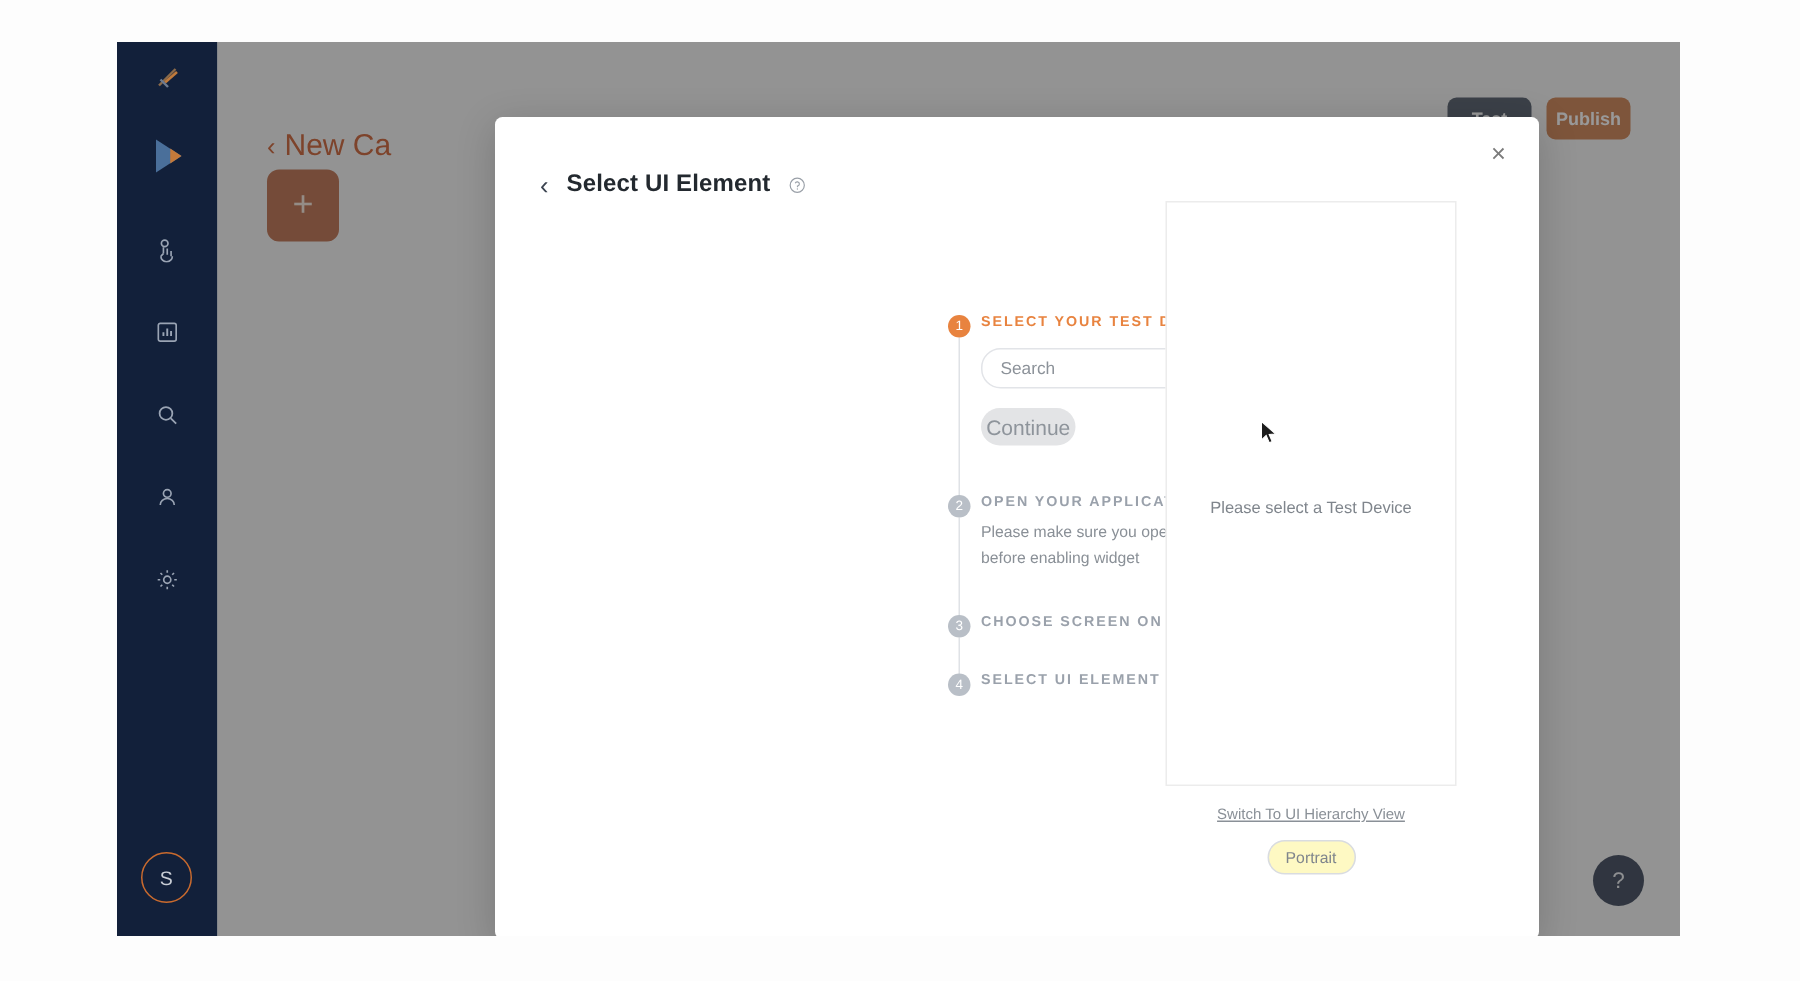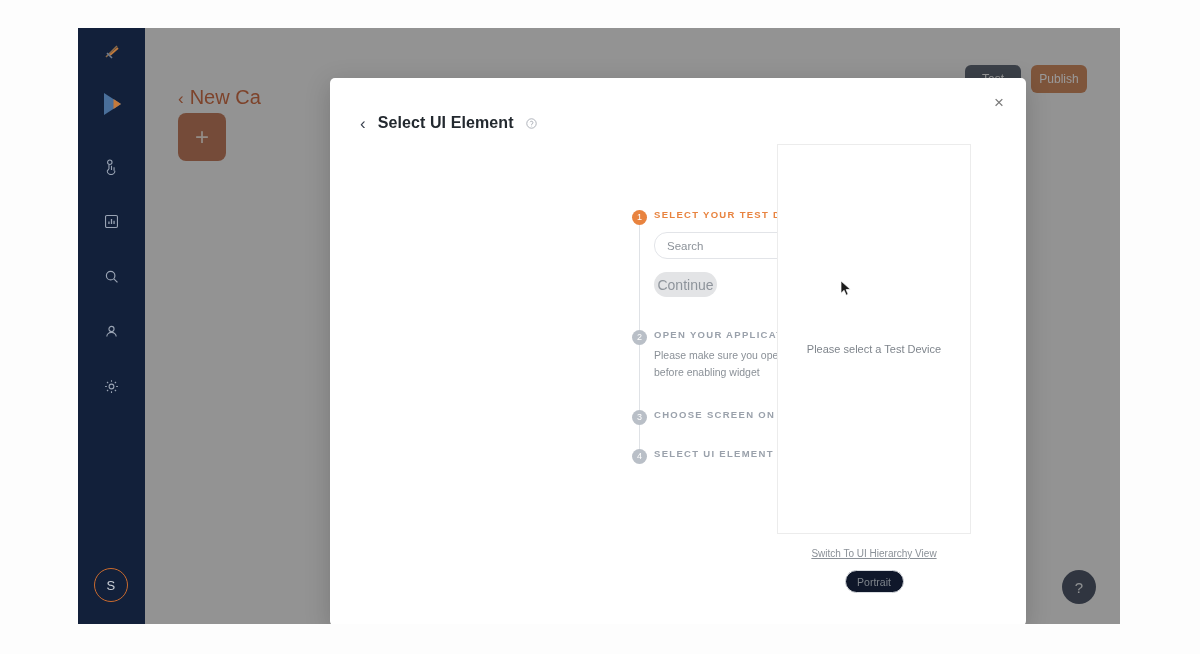--- a/index.html
+++ b/index.html
@@ -112,20 +112,21 @@
     height: 28px;
     min-width: 56px;
     border-radius: 6px;
     font-size: 12px;
     display: flex;
     align-items: center;
     justify-content: center;
     color: #ffffff;
     border: none;
     font-family: inherit;
+    font-weight: bold;
   }
   .top-btn.test { background: #2f3b4c; }
   .top-btn.publish { background: #c4682f; }
 
   #add-card {
     position: absolute;
     left: 33px;
     top: 85px;
     width: 48px;
     height: 48px;
@@ -324,21 +325,21 @@
   }
 
   #step-1 { padding-bottom: 32px; }
   #step-2 { padding-bottom: 28px; }
   #step-3 { padding-bottom: 28px; }
 
   
   #preview {
     position: absolute;
     left: 447px;
-    top: 66px;
+    top: 56px;
     width: 194px;
   }
   #device-frame {
     width: 194px;
     height: 390px;
     border: 1px solid #ececec;
     position: relative;
     background: #ffffff;
   }
   #device-placeholder {
@@ -356,21 +357,21 @@
     font-size: 10px;
     color: #8a9097;
     text-decoration: underline;
   }
   #orientation-btn {
     margin: 11px auto 0;
     width: 59px;
     height: 23px;
     border-radius: 12px;
     border: 1px solid #d9dce0;
-    background: #0f172a;
+    background: #fef9c3;
     color: #7f858c;
     font-size: 10.5px;
     display: flex;
     align-items: center;
     justify-content: center;
     font-family: inherit;
   }
 
   
   #cursor {

